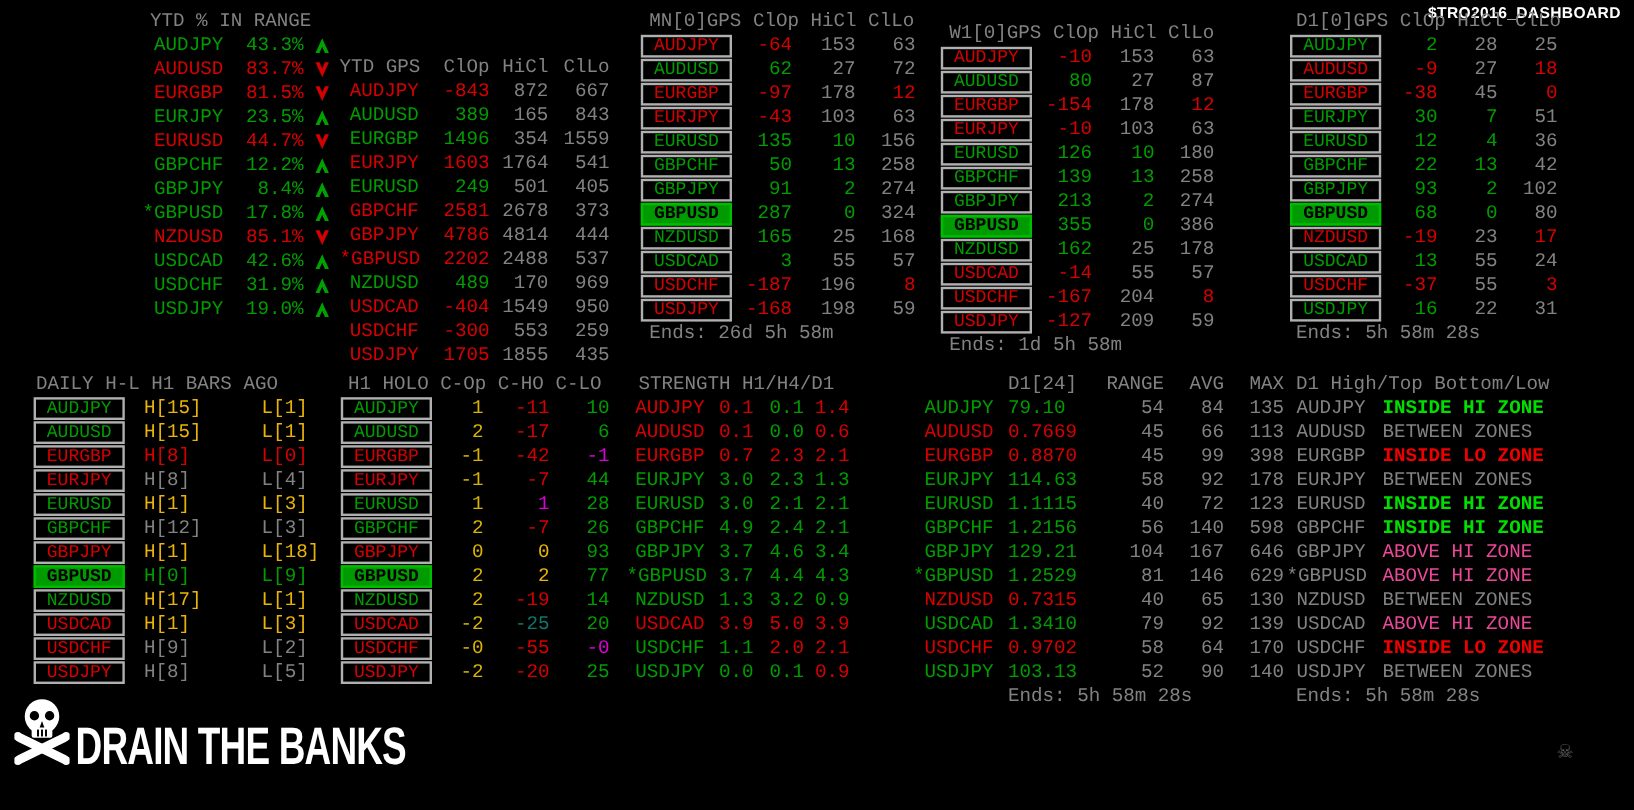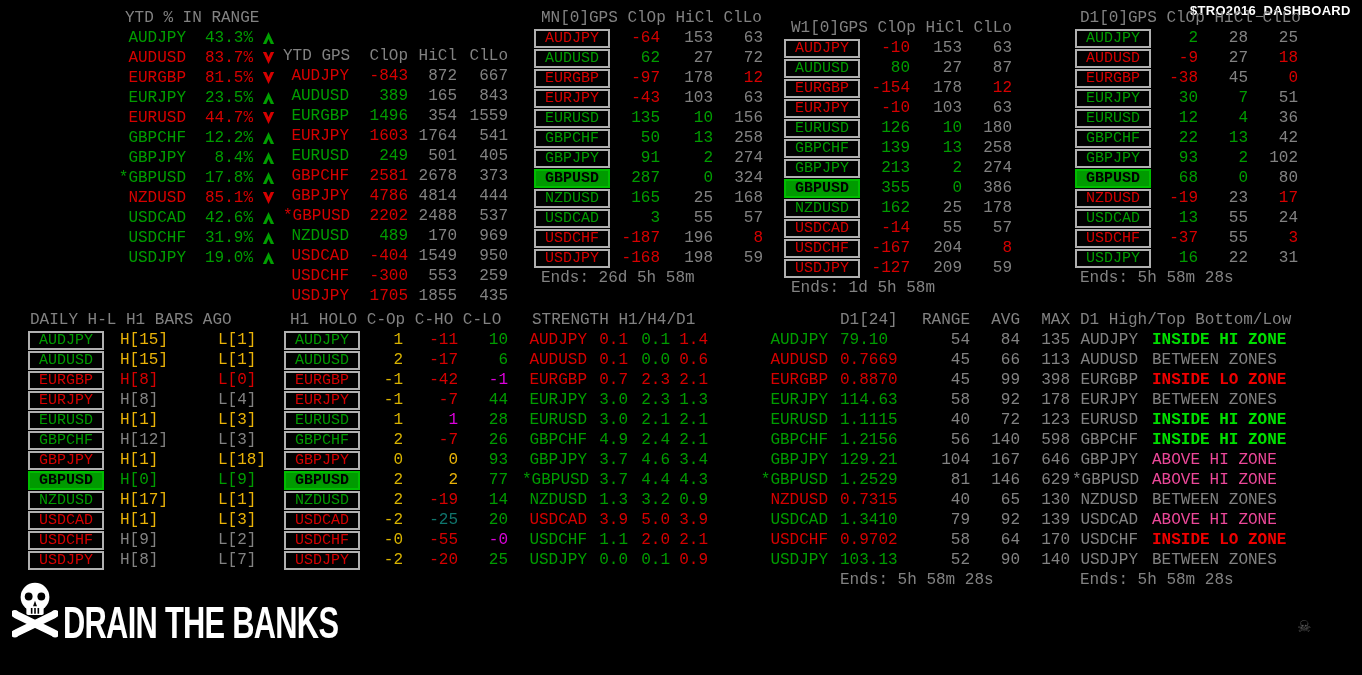--- a/index.html
+++ b/index.html
@@ -580,21 +580,21 @@
       <span class="cell c3 l" data-c="y">L[3]</span>
     </div>
       <div class="row">
       <span class="cell c1 boxcell"><span class="box" data-c="r">USDCHF</span></span>
       <span class="cell c2 l" data-c="w">H[9]</span>
       <span class="cell c3 l" data-c="w">L[2]</span>
     </div>
       <div class="row">
       <span class="cell c1 boxcell"><span class="box" data-c="r">USDJPY</span></span>
       <span class="cell c2 l" data-c="w">H[8]</span>
-      <span class="cell c3 l" data-c="w">L[7]</span>
+      <span class="cell c3 l" data-c="w">L[5]</span>
     </div>
     </div>
 </div>
 
 <div class="tbl" id="t7">
   <div class="hdr" style="padding-left:6px">H1 HOLO C-Op C-HO C-LO</div>
   <div>
 
   <div class="row">
       <span class="cell c1 boxcell"><span class="box" data-c="g">AUDJPY</span></span>

